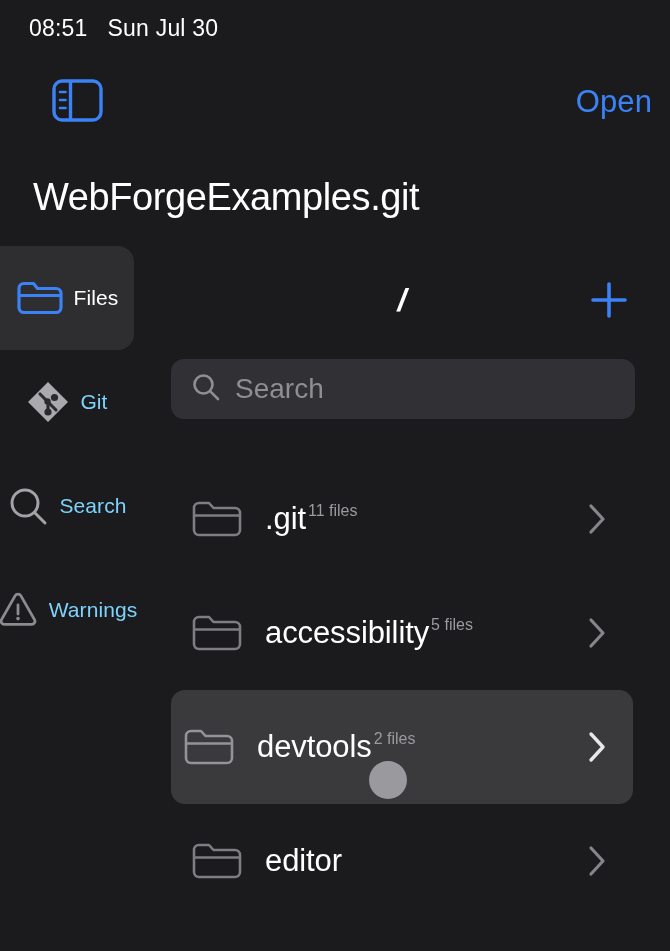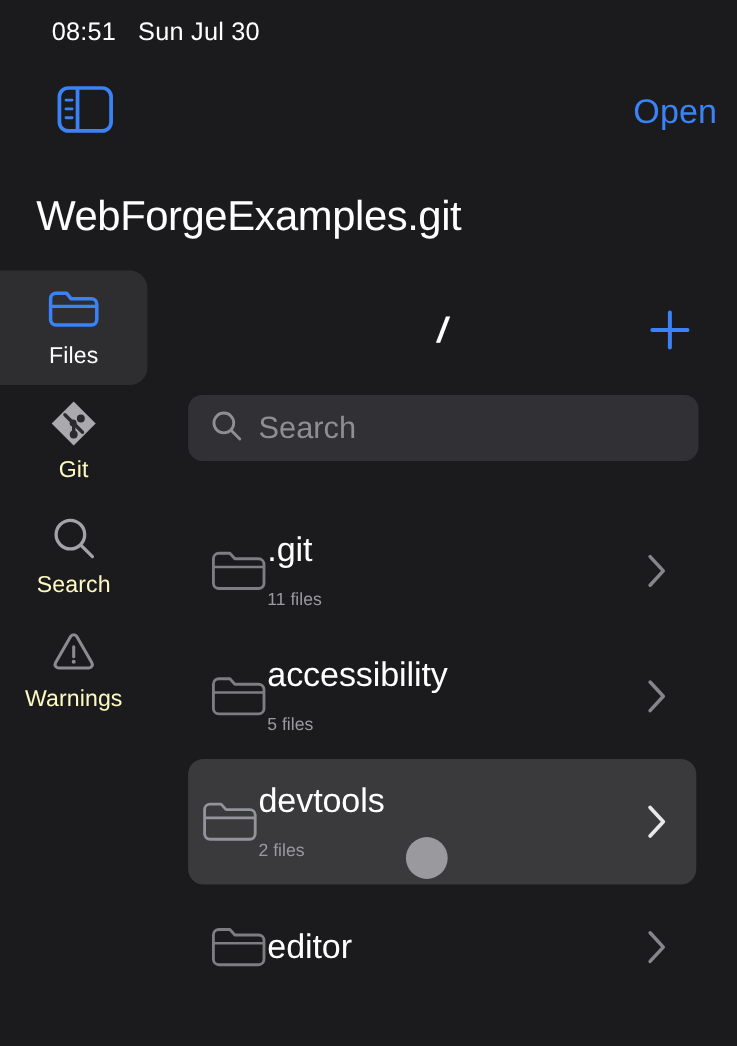--- a/index.html
+++ b/index.html
@@ -13,21 +13,21 @@
     position: relative;
     width: 670px; height: 951px;
     background: #1b1b1d;
   }
 
   
   .statusbar {
     position: absolute; top: 0; left: 0;
     width: 670px; height: 56px;
     display: flex; align-items: center;
-    padding-left: 47px;
+    padding-left: 29px;
     gap: 20px;
   }
   .status-time, .status-date {
     color: #ffffff;
     font-size: 23px;
     letter-spacing: 0.2px;
   }
 
   
   .navbar {
@@ -62,33 +62,33 @@
   .rail {
     position: absolute;
     top: 246px; left: 0;
     width: 134px; height: 420px;
     background: #1b1b1d;
   }
   .rail-item {
     position: relative;
     width: 134px;
     height: 104px;
-    display: flex; flex-direction: column;
+    display: flex; flex-direction: row;
     align-items: center; justify-content: center;
     gap: 10px;
   }
   .rail-item.selected {
     background: #2e2e30;
     border-top-right-radius: 16px;
     border-bottom-right-radius: 16px;
   }
   .rail-icon { height: 42px; display:flex; align-items:center; justify-content:center; }
   .rail-label {
     font-size: 21px;
-    color: #fef9c3;
+    color: #7dd3fc;
     letter-spacing: 0.1px;
   }
   .rail-item.selected .rail-label { color: #ffffff; }
 
   
   .content {
     position: absolute;
     top: 246px; left: 134px;
     width: 536px; height: 705px;
   }
@@ -146,22 +146,23 @@
     border-radius: 14px;
     padding: 0 17px 0 20px;
   }
   .file-row.selected { background: #3a3a3c; padding-left: 12px; }
   .file-folder-icon {
     width: 52px; flex: 0 0 52px;
     display: flex; align-items: center; justify-content: center;
   }
   .file-texts {
     flex: 1 1 auto;
-    display: flex; flex-direction: column;
-    gap: 20px;
+    margin-left: 22px;
+    display: flex; 
+    gap: 2px;
   }
   .file-name {
     color: #ffffff;
     font-size: 31px;
     letter-spacing: -0.1px;
     line-height: 1.1;
   }
   .file-meta {
     color: #9a9a9f;
     font-size: 16px;

